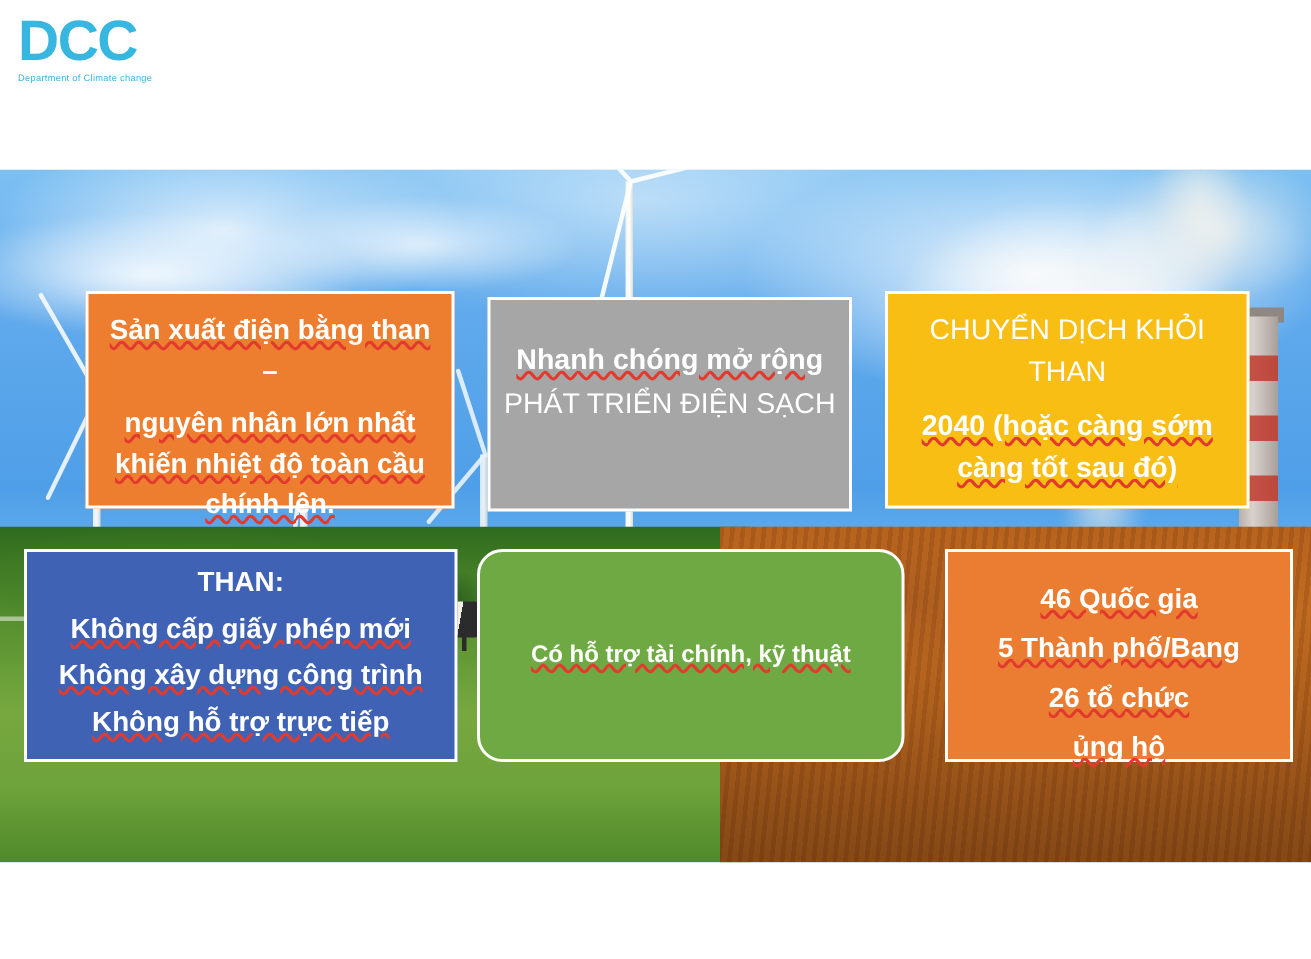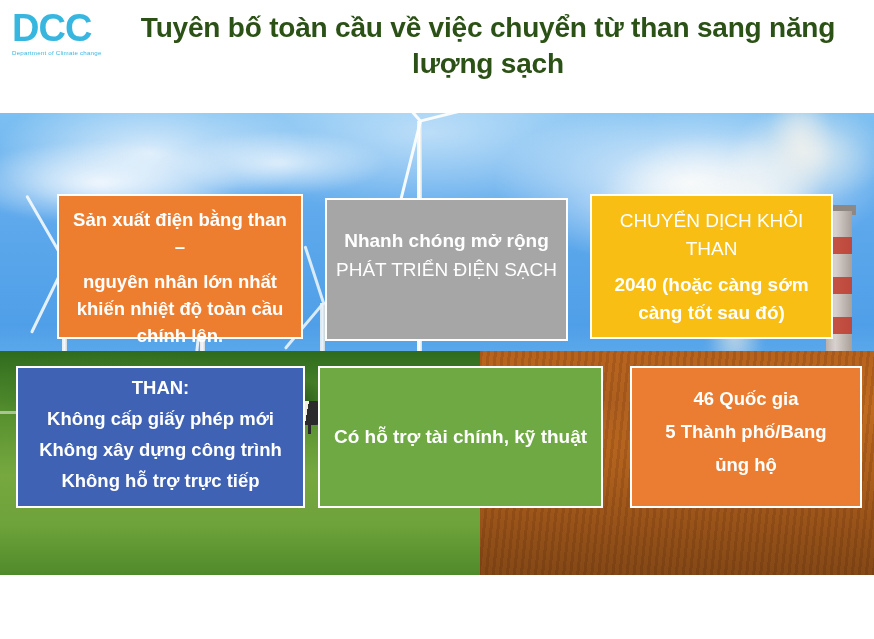--- a/index.html
+++ b/index.html
@@ -100,56 +100,56 @@
   .cow .body{position:absolute;left:0;top:0;border-radius:8px;}
   .cow .head{position:absolute;border-radius:4px;}
   .cow .leg{position:absolute;width:3px;background:#2b2b2b;}
   .post{position:absolute;width:4px;background:#5d4a2a;opacity:.85;}
 
   
   .box{position:absolute;box-sizing:border-box;border:2px solid #ffffff;
        color:#ffffff;text-align:center;overflow:visible;}
   .box p{margin:0;}
   .sq{
+    text-decoration:underline;
     text-decoration-color:#e23b2e;
     text-decoration-style:wavy;
     text-decoration-thickness:1.5px;
     text-underline-offset:1px;
   }
   .b-orange1{left:57px;top:194px;width:246px;height:145px;background:#ee7e2f;
              padding:10px 8px 0;font-weight:bold;font-size:18.5px;line-height:27px;}
   .b-gray{left:325px;top:198px;width:243px;height:143px;background:#a6a6a6;
           padding:26px 8px 0;font-size:19px;line-height:29px;}
   .b-gray .bold{font-weight:bold;}
   .b-yellow{left:590px;top:194px;width:243px;height:145px;background:#f8be14;
             padding:11px 8px 0;font-size:19px;line-height:28px;}
   .b-yellow .bold{font-weight:bold;}
   .b-blue{left:16px;top:366px;width:289px;height:142px;background:#3f62b4;
           padding:4px 8px 0;font-weight:bold;font-size:18.5px;line-height:31px;}
   .b-green{left:318px;top:366px;width:285px;height:142px;background:#6fa944;
            display:flex;align-items:center;justify-content:center;
-           font-weight:bold;font-size:19px;line-height:28px;}
+           font-weight:bold;font-size:16px;line-height:28px;border-radius:17px;}
   .b-orange2{left:630px;top:366px;width:232px;height:142px;background:#ea7d31;
              padding:14px 8px 0;font-weight:bold;font-size:18.5px;line-height:33px;}
   .b-blue .plain{font-weight:bold;}
   .spacer{display:block;height:8px;}
 </style>
 </head>
 <body>
 
 <div class="slide">
 
   <div class="header">
 
     <div class="logo">
       <div class="logo-mark">DCC</div>
       <div class="logo-sub">Department of Climate change</div>
     </div>
 
-    <div class="title">Tuyên bố toàn cầu về việc chuyển từ than sang năng lượng sạch</div>
   </div>
 
   <div class="photo">
     <div class="sky"></div>
     <div class="cloudA"></div>
     <div class="cloudB"></div>
     <div class="smoke"></div>
 
     <div class="stack-top"></div>
     <div class="stack">
@@ -258,16 +258,17 @@
     <p class="sq">Không hỗ trợ trực tiếp</p>
   </div>
 
   <div class="box b-green">
     <p class="sq">Có hỗ trợ tài chính, kỹ thuật</p>
   </div>
 
   <div class="box b-orange2">
     <p class="sq">46 Quốc gia</p>
     <p class="sq">5 Thành phố/Bang</p>
+    <p class="sq">26 tổ chức</p>
     <p class="sq">ủng hộ</p>
   </div>
 
 </div>
 
 </body></html>

